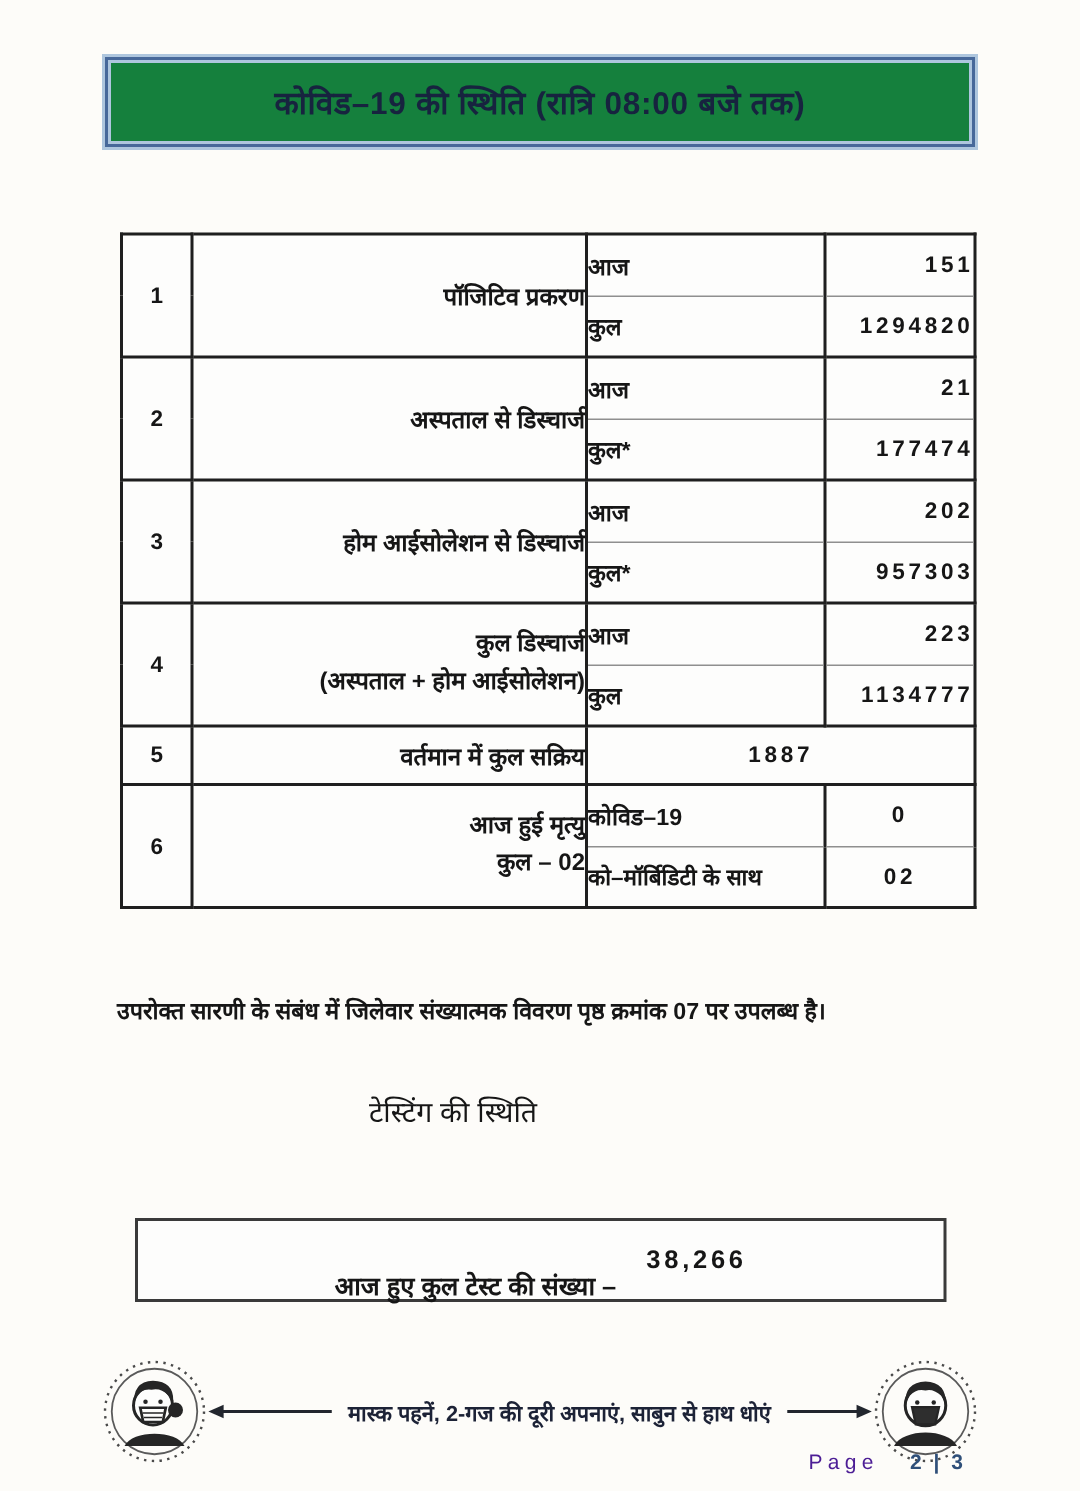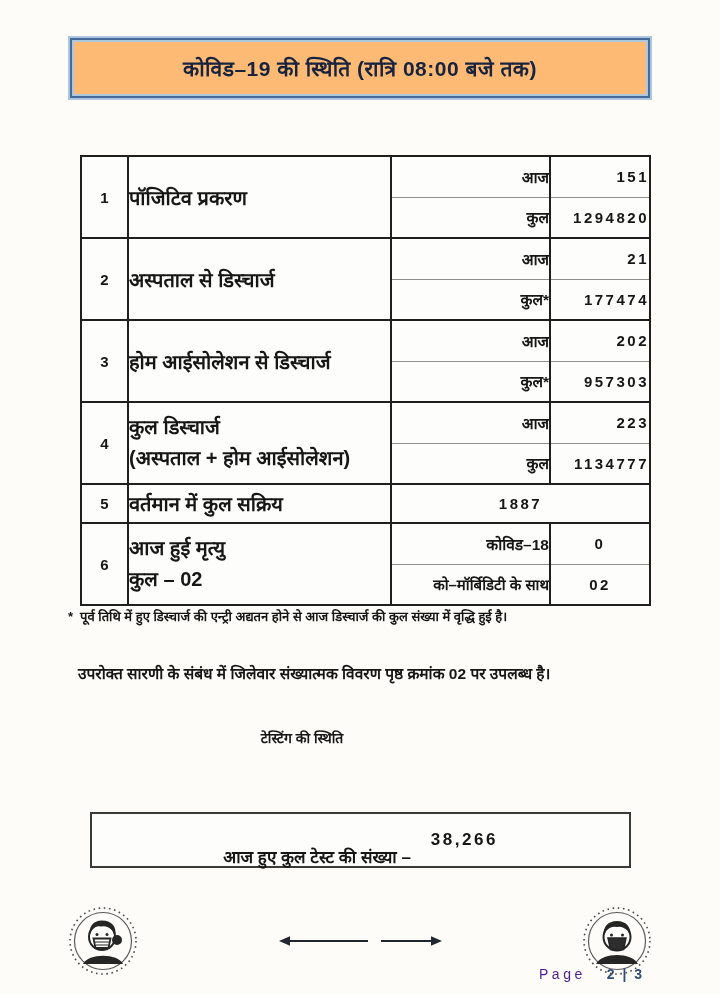--- a/index.html
+++ b/index.html
@@ -6,47 +6,47 @@
   .sheet{
     position:relative;width:720px;height:994px;margin:0 auto;
     background:#fdfcf9;overflow:hidden;
     font-family:"Liberation Sans","DejaVu Sans",sans-serif;color:#161616;
   }
   
   .title-outer{position:absolute;left:68px;top:36px;width:584px;height:64px;
     border:2px solid #aec6de;box-sizing:border-box;}
   .title-mid{width:100%;height:100%;border:2px solid #47689a;box-sizing:border-box;}
   .title-inner{width:100%;height:100%;border:2px solid #aec6de;box-sizing:border-box;
-    background:#fdba74;display:flex;align-items:center;justify-content:center;}
+    background:#15803d;display:flex;align-items:center;justify-content:center;}
   .title-text{font-size:21px;font-weight:bold;color:#17233f;letter-spacing:.5px;white-space:nowrap;}
 
   
   table.main{position:absolute;left:80px;top:155px;width:569px;
     border-collapse:collapse;table-layout:fixed;}
   table.main td{border:2px solid #1f1f1f;font-weight:bold;padding:0;
     box-sizing:border-box;overflow:hidden;background:#fdfdfc;}
   tr.sub{height:41px;}
   tr.single{height:39px;}
   .sn{text-align:center;font-size:15px;}
-  .label{text-align:left;font-size:20px;}
+  .label{text-align:right;font-size:16px;}
   .label .line{display:block;line-height:1.55;white-space:nowrap;}
-  .k{text-align:right;font-size:15.5px;white-space:nowrap;}
+  .k{text-align:left;font-size:15.5px;white-space:nowrap;}
   .v{text-align:right;padding-right:14px;font-size:15px;letter-spacing:2.5px;}
   .v-center{text-align:center;padding-right:0;}
   .div-b{border-bottom:1.5px solid #8f8f8f !important;}
   .div-t{border-top:1.5px solid #8f8f8f !important;margin-top:40px;}
 
   
   .footnote{position:absolute;left:68px;top:607px;width:590px;
     font-size:13px;font-weight:bold;color:#141414;white-space:nowrap;}
   .footnote .star{display:inline-block;margin-right:7px;}
   .note{position:absolute;left:78px;top:662px;width:578px;
     font-size:15.5px;font-weight:bold;white-space:nowrap;}
   .testing-heading{position:absolute;left:0;top:728px;width:604px;
-    text-align:center;font-size:14px;font-weight:bold;}
+    text-align:center;font-size:19px;font-weight:normal;}
 
   
   .test-box{position:absolute;left:90px;top:812px;width:541px;height:56px;
     border:2px solid #3a3a3a;box-sizing:border-box;background:#fdfdfc;
     display:flex;align-items:center;justify-content:center;gap:20px;}
   .test-label{font-size:17px;font-weight:bold;white-space:nowrap;margin-top:32px;}
   .test-value{font-size:17px;font-weight:bold;letter-spacing:2.5px;}
 
   
   .icon-wrap{position:absolute;top:906px;width:70px;height:70px;}
@@ -133,35 +133,32 @@
       <td class="label">वर्तमान में कुल सक्रिय</td>
       <td class="v v-center" colspan="2">1887</td>
     </tr>
 
     <tr class="sub">
       <td class="sn" rowspan="2">6</td>
       <td class="label" rowspan="2">
         <span class="line">आज हुई मृत्यु</span>
         <span class="line">कुल – 02</span>
       </td>
-      <td class="k div-b">कोविड–18</td>
+      <td class="k div-b">कोविड–19</td>
       <td class="v v-center div-b">0</td>
     </tr>
     <tr class="sub">
       <td class="k div-t" style="font-size:15px">को–मॉर्बिडिटी के साथ</td>
       <td class="v v-center div-t">02</td>
     </tr>
   </tbody>
     </table>
 
-  <div class="footnote">
-    <span class="star">*</span><span>पूर्व तिथि में हुए डिस्चार्ज की एन्ट्री अद्यतन होने से आज डिस्चार्ज की कुल संख्या में वृद्धि हुई है।</span>
-  </div>
-
-  <div class="note">उपरोक्त सारणी के संबंध में जिलेवार संख्यात्मक विवरण पृष्ठ क्रमांक 02 पर उपलब्ध है।</div>
+
+  <div class="note">उपरोक्त सारणी के संबंध में जिलेवार संख्यात्मक विवरण पृष्ठ क्रमांक 07 पर उपलब्ध है।</div>
 
   <div class="testing-heading">टेस्टिंग की स्थिति</div>
 
   <div class="test-box">
     <span class="test-label">आज हुए कुल टेस्ट की संख्या –</span>
     <span class="test-value">38,266</span>
   </div>
 
   <div class="icon-wrap icon-left">
     <svg width="70" height="70" viewBox="0 0 70 70">
@@ -176,20 +173,21 @@
       <path d="M25.5 32.5 L 42.5 32.5 L 40.5 42 L 27.5 42 Z" fill="#fdfdfc" stroke="#252525" stroke-width="1.8"></path>
       <path d="M27 36 L 41 36 M28 39 L 40 39" stroke="#252525" stroke-width="1"></path>
     </svg>
   </div>
 
   <div class="footer-msg">
     <svg width="92" height="12" viewBox="0 0 92 12">
       <line x1="90" y1="6" x2="10" y2="6" stroke="#22262e" stroke-width="2.2"></line>
       <polygon points="1,6 12,1.2 12,10.8" fill="#22262e"></polygon>
     </svg>
+    <span>मास्क पहनें, 2-गज की दूरी अपनाएं, साबुन से हाथ धोएं</span>
     <svg width="64" height="12" viewBox="0 0 64 12">
       <line x1="2" y1="6" x2="54" y2="6" stroke="#22262e" stroke-width="2.2"></line>
       <polygon points="63,6 52,1.2 52,10.8" fill="#22262e"></polygon>
     </svg>
   </div>
 
   <div class="icon-wrap icon-right">
     <svg width="70" height="70" viewBox="0 0 70 70">
       <circle cx="35" cy="35" r="33" fill="none" stroke="#4a4a4a" stroke-width="1.6" stroke-dasharray="1.6 3.6"></circle>
       <circle cx="35" cy="35" r="28.5" fill="none" stroke="#5a5a5a" stroke-width="1.2"></circle>

